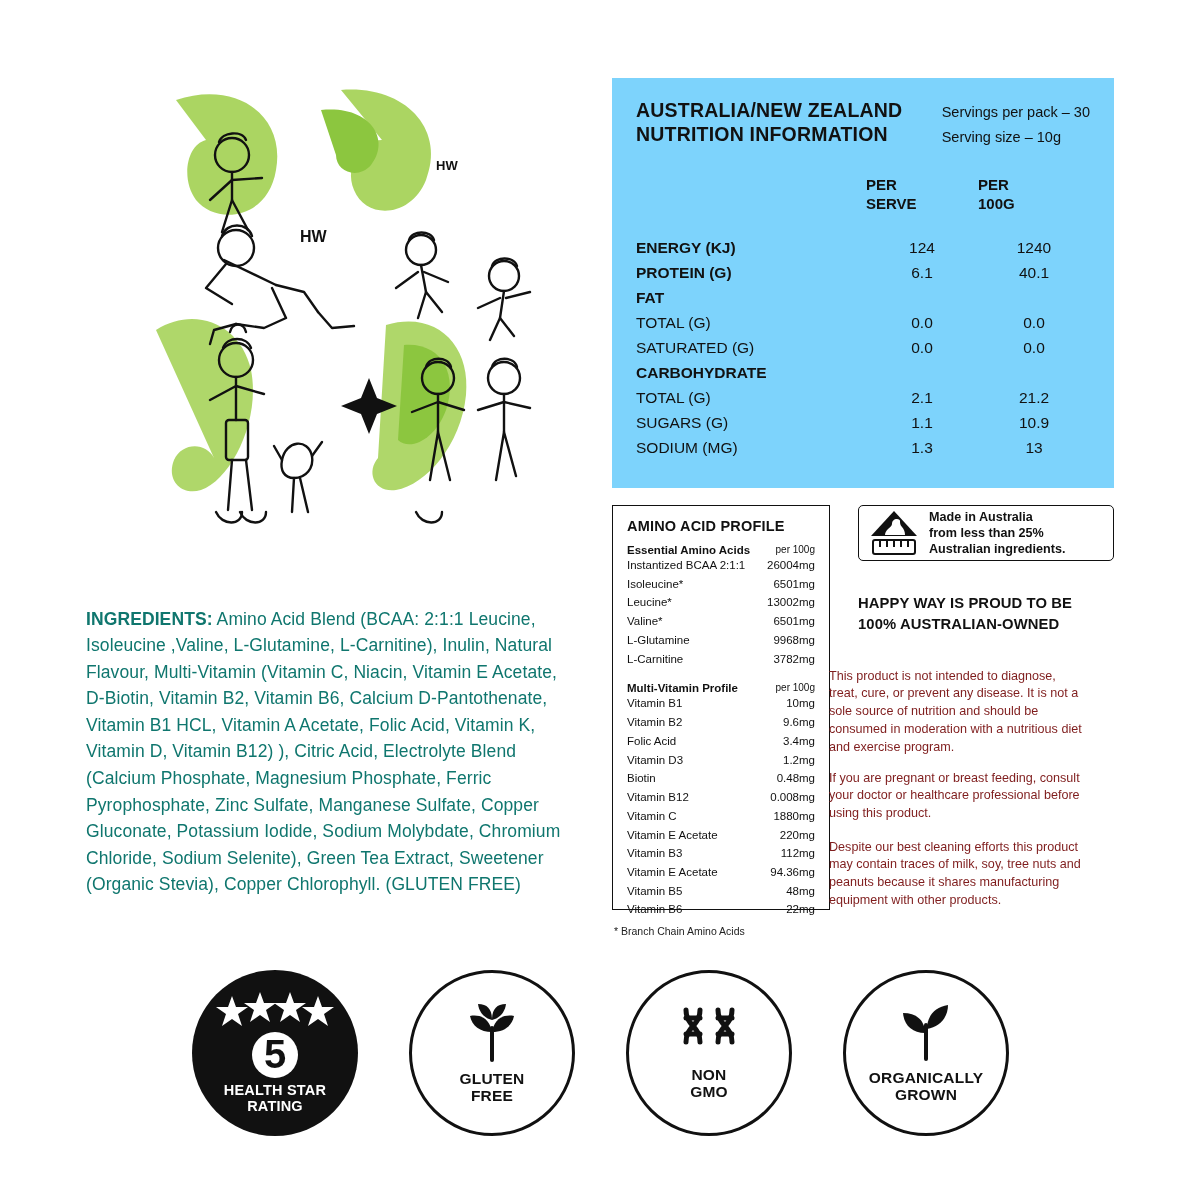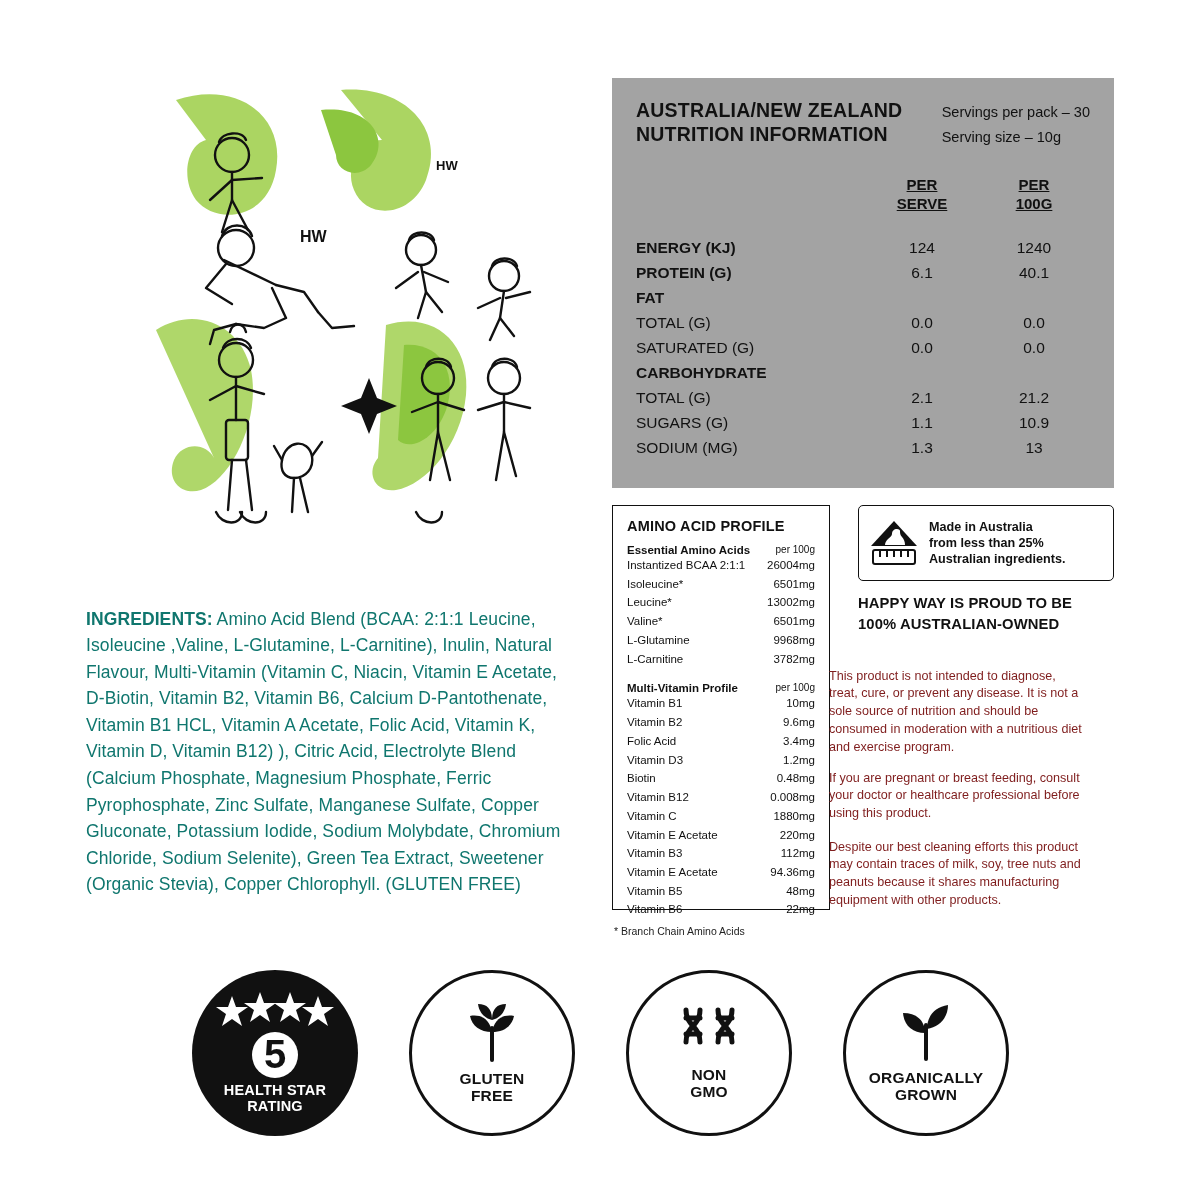--- a/index.html
+++ b/index.html
@@ -22,28 +22,28 @@
   .ingredients {
     position: absolute; left: 86px; top: 588px; width: 480px;
     font-size: 17.5px; line-height: 1.52; color: #0f766e;
     letter-spacing: 0.1px;
   }
   .ingredients .lbl { font-weight: bold; }
 
   
   .nutrition {
     position: absolute; left: 612px; top: 78px; width: 502px; height: 410px;
-    background: #a3a3a3; padding: 20px 24px 10px 24px;
+    background: #7dd3fc; padding: 20px 24px 10px 24px;
   }
   .nut-head { display: flex; justify-content: space-between; align-items: flex-start; }
   .nut-title { font-size: 19.5px; font-weight: bold; line-height: 1.25; letter-spacing: .2px; }
   .nut-serv { font-size: 14.5px; line-height: 1.7; text-align: left; padding-top: 2px; }
   .nut-colhead { display: flex; margin-top: 26px; font-weight: bold; font-size: 15px; }
   .nut-colhead .sp { flex: 1; }
-  .nut-colhead .c1, .nut-colhead .c2 { width: 112px; text-align: center; line-height: 1.28; text-decoration: underline; }
+  .nut-colhead .c1, .nut-colhead .c2 { width: 112px; text-align: left; line-height: 1.28; }
   .nut-rows { margin-top: 22px; }
   .nrow { display: flex; align-items: baseline; padding: 3.5px 0; font-size: 15.5px; }
   .nrow .nm { flex: 1; }
   .nrow .v1, .nrow .v2 { width: 112px; text-align: center; }
   .nrow.bold .nm { font-weight: bold; }
 
   
   .amino {
     position: absolute; left: 612px; top: 505px; width: 218px; height: 405px;
     border: 1.6px solid #111; padding: 12px 14px 8px 14px;
@@ -52,21 +52,21 @@
   .amino .grp { font-weight: bold; font-size: 11.5px; display: flex; justify-content: space-between; margin-top: 2px; }
   .amino .grp .unit { font-weight: normal; font-size: 10px; margin-left: 16px; }
   .amino .ln { display: flex; justify-content: space-between; font-size: 11.5px; line-height: 1.63; }
   .amino .spacer { height: 12px; }
   .amino-note {
     position: absolute; left: 614px; top: 925px; font-size: 10.5px; color: #222;
   }
 
   
   .madein {
-    position: absolute; left: 858px; top: 505px; width: 256px; height: 76px;
+    position: absolute; left: 858px; top: 505px; width: 256px; height: 56px;
     border: 1.8px solid #111; border-radius: 5px; display: flex; align-items: center;
     padding: 6px 8px;
   }
   .madein .mi-txt { font-size: 12.6px; font-weight: bold; line-height: 1.28; margin-left: 8px; }
   .proud {
     position: absolute; left: 858px; top: 593px; width: 262px;
     font-size: 14.8px; font-weight: bold; line-height: 1.42; letter-spacing: .1px;
   }
   .disc {
     position: absolute; left: 829px; width: 256px; font-size: 12.6px; line-height: 1.42; color: #7f1d1d;

